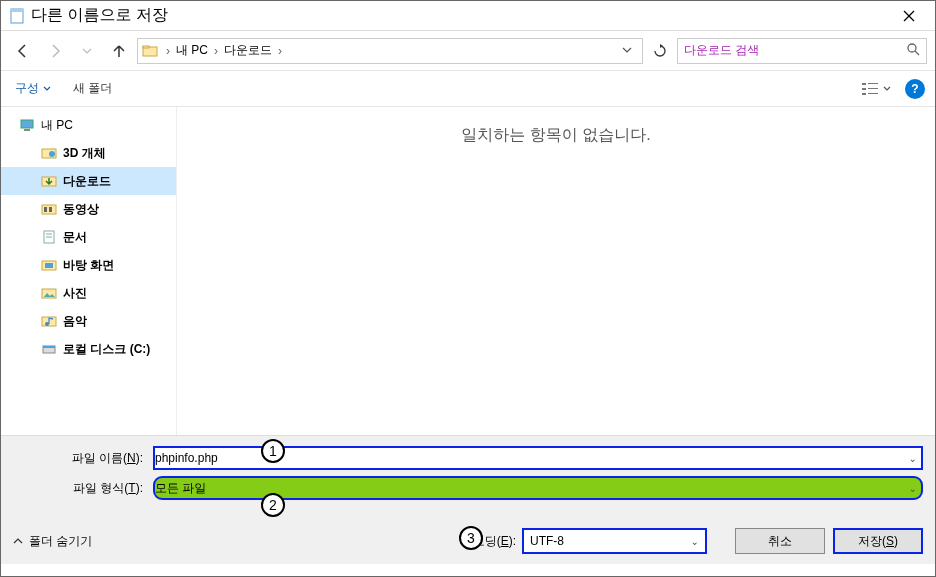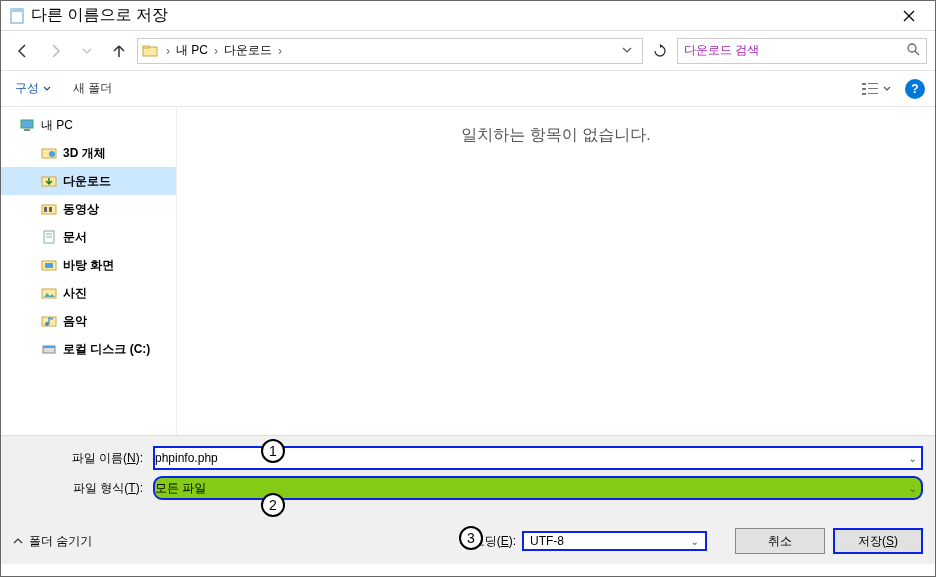--- a/index.html
+++ b/index.html
@@ -49,21 +49,21 @@
   width: 100%; height: 24px; border: 2px solid #0a24e6; padding: 0 0; font-size: 12px; background: #fff;
 }
 .row .fld .combo { display: flex; align-items: center; background: #84cc16; border-radius: 9px; }
 .row .fld .cdrop { position: absolute; right: 6px; top: 50%; transform: translateY(-50%); font-size: 10px; color: #555; pointer-events: none; }
 
 .bottom2 { display: flex; align-items: center; padding: 10px 12px; background: #f0f0f0; }
 .hidefolders { display: flex; align-items: center; gap: 6px; cursor: pointer; font-size: 12px; }
 .bottom2 .spacer { flex: 1; }
 .enclbl { font-size: 12px; margin-right: 6px; }
 .enclbl .ul { text-decoration: underline; }
-.encbox { width: 185px; height: 20px; border: 2px solid #0a24e6; display: flex; align-items: center; padding: 4px 6px; position: relative; font-size: 12px; margin-right: 20px; background: #fff; }
+.encbox { width: 185px; height: 26px; border: 2px solid #0a24e6; display: flex; align-items: center; padding: 4px 6px; position: relative; font-size: 12px; margin-right: 20px; background: #fff; }
 .encbox .cdrop { position: absolute; right: 6px; font-size: 10px; color: #555; }
 .btn { width: 90px; height: 26px; border: 1px solid #888; display: flex; align-items: center; justify-content: center; font-size: 12px; cursor: pointer; background: #e1e1e1; margin-left: 8px; }
 .btn.primary { border: 2px solid #0a24e6; }
 
 .callout { position: absolute; width: 24px; height: 24px; border: 2px solid #000; border-radius: 50%; background: #fff; display: flex; align-items: center; justify-content: center; font-size: 14px; font-weight: normal; z-index: 100; }
 </style>
 </head>
 <body>
 
 <div class="titlebar">

